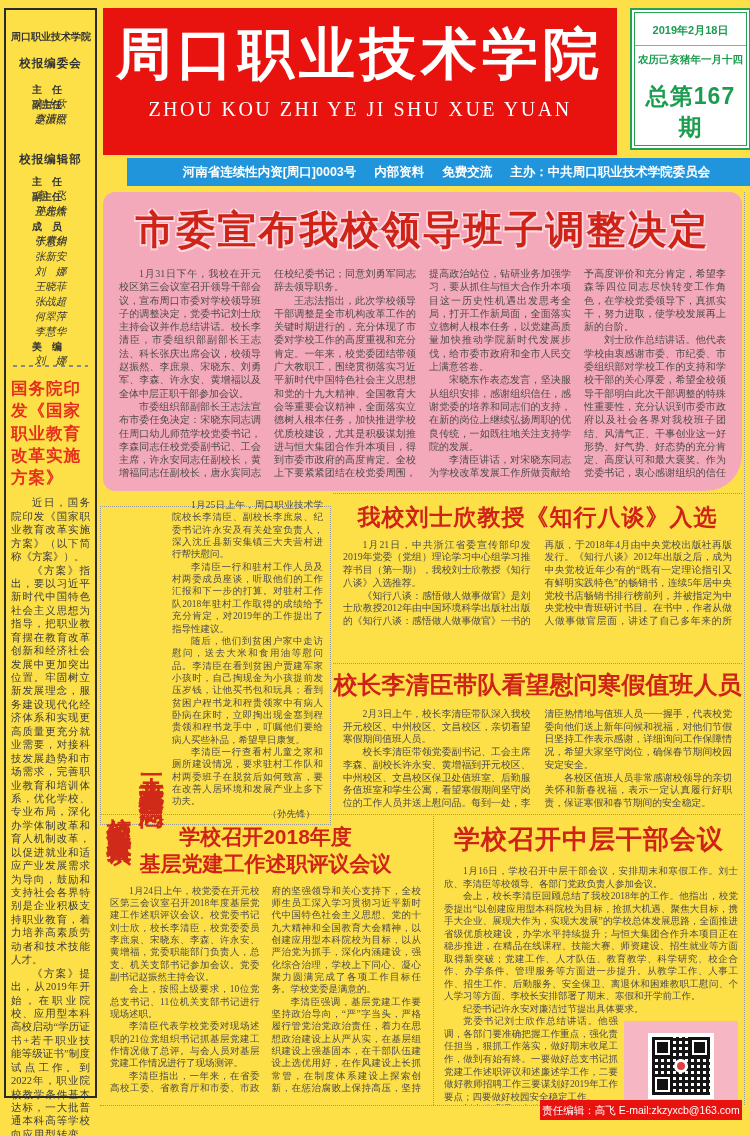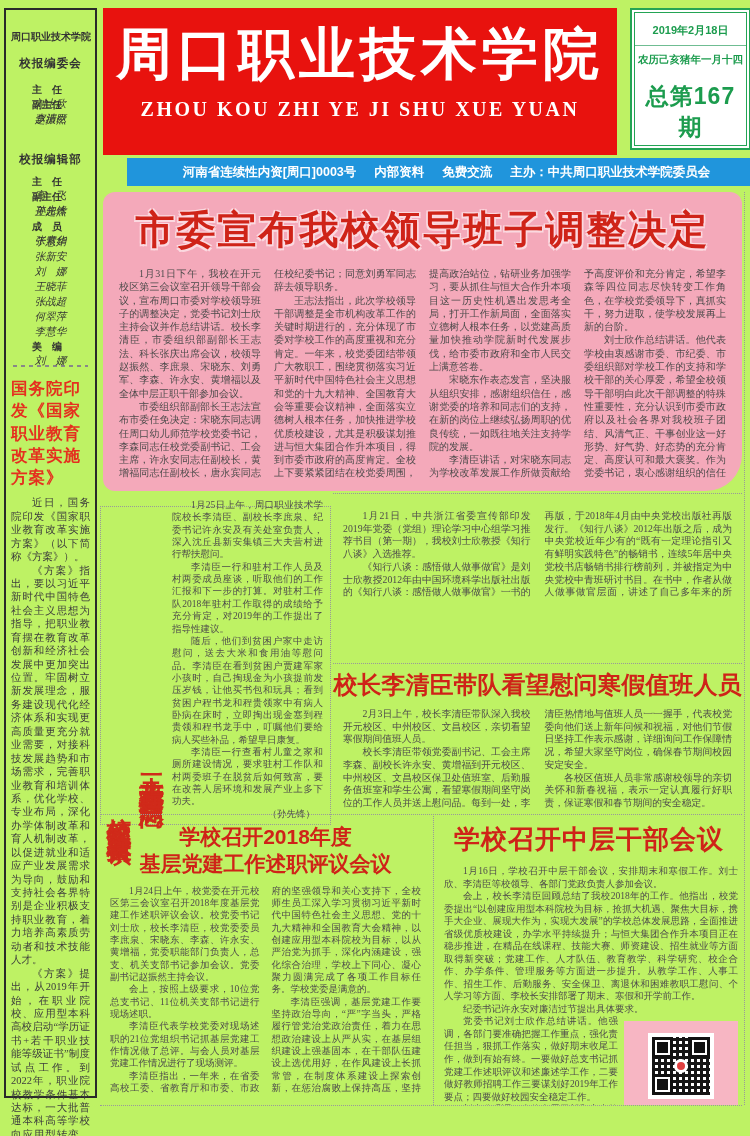--- a/index.html
+++ b/index.html
@@ -1,16 +1,16 @@
 <!DOCTYPE html>
 <html><head>
 <meta charset="utf-8">
 <style>
   html,body{margin:0;padding:0;background:#fff;}
-  #page{position:relative;width:750px;height:1136px;background:#bef264;overflow:hidden;
+  #page{position:relative;width:750px;height:1136px;background:#fde047;overflow:hidden;
         font-family:"Liberation Sans",sans-serif;color:#333;}
   [data-name]{box-sizing:border-box;}
 
   
   #leftbox{position:absolute;left:4px;top:8px;width:93px;height:1090px;border:2px solid #2a2a2a;
            padding:20px 5px 6px 5px;}
   .school{font-size:10px;font-weight:bold;text-align:center;white-space:nowrap;letter-spacing:0;}
   .board-title{font-size:11.5px;font-weight:bold;text-align:center;margin-top:12px;letter-spacing:1px;}
   .gap{height:12px;}
   .brow{display:flex;height:15px;align-items:center;flex-direction:column;}
@@ -20,21 +20,21 @@
   .side-headline{font-size:16.5px;font-weight:bold;color:#e5301f;line-height:1.35;margin-top:6px;letter-spacing:1px;}
   .side-body{margin-top:8px;font-size:10.5px;line-height:1.28;color:#3c3c3c;text-align:justify;
              font-family:"Liberation Serif",serif;}
   .side-body p{margin:0;text-indent:2em;}
 
   
   #banner{position:absolute;left:103px;top:8px;width:514px;height:147px;background:#e8120e;
           color:#fff;text-align:center;}
   .banner-title{font-family:"Liberation Serif",serif;font-weight:bold;font-size:56px;letter-spacing:5px;
                 padding-top:16px;line-height:1.1;}
-  .banner-pinyin{font-family:"Liberation Serif",serif;font-weight:bold;font-size:20px;letter-spacing:2.5px;
+  .banner-pinyin{font-family:"Liberation Serif",serif;font-weight:normal;font-size:20px;letter-spacing:2.5px;
                  margin-top:12px;}
   #issuebox{position:absolute;left:621px;top:8px;width:121px;height:142px;border:2px solid #23a455;
             padding:2px;background:#fff;margin-left:9px;}
   .issue-inner{border:1px solid #23a455;height:100%;color:#1c9c4e;text-align:center;padding-top:10px;}
   .issue-date{font-size:11px;font-weight:bold;}
   .issue-hr{border-top:1px solid #6fbd92;margin:7px 0 7px 0;}
   .issue-lunar{font-size:10.5px;font-weight:bold;}
   .issue-no{font-size:23px;font-weight:bold;margin-top:14px;letter-spacing:1px;}
   .issue-freq{font-size:11px;font-weight:bold;margin-top:16px;letter-spacing:2px;}
 
@@ -230,20 +230,21 @@
       <p data-name="paragraph">1月25日上午，周口职业技术学院校长李清臣、副校长李庶泉、纪委书记许永安及有关处室负责人，深入沈丘县新安集镇三大夫营村进行帮扶慰问。</p>
       <p data-name="paragraph">李清臣一行和驻村工作人员及村两委成员座谈，听取他们的工作汇报和下一步的打算。对驻村工作队2018年驻村工作取得的成绩给予充分肯定，对2019年的工作提出了指导性建议。</p>
       <p data-name="paragraph">随后，他们到贫困户家中走访慰问，送去大米和食用油等慰问品。李清臣在看到贫困户贾建军家小孩时，自己掏现金为小孩提前发压岁钱，让他买书包和玩具；看到贫困户程书龙和程贵领家中有病人卧病在床时，立即掏出现金塞到程贵领和程书龙手中，叮嘱他们要给病人买些补品，希望早日康复。</p>
       <p data-name="paragraph">李清臣一行查看村儿童之家和厕所建设情况，要求驻村工作队和村两委班子在脱贫后如何致富，要在改善人居环境和发展产业上多下功夫。</p>
       <p class="sig" data-name="signature">（孙先锋）</p>
     </div>
   </div>
 
   <div id="book" data-name="book-article">
     <div class="headline book-title" data-name="book-headline">
+      <div>我校刘士欣教授《知行八谈》入选</div>
     </div>
     <div class="book-body art" data-name="book-body">
       <p data-name="paragraph">1月21日，中共浙江省委宣传部印发2019年党委（党组）理论学习中心组学习推荐书目（第一期），我校刘士欣教授《知行八谈》入选推荐。</p>
       <p data-name="paragraph">《知行八谈：感悟做人做事做官》是刘士欣教授2012年由中国环境科学出版社出版的《知行八谈：感悟做人做事做官》一书的再版，于2018年4月由中央党校出版社再版发行。《知行八谈》2012年出版之后，成为中央党校近年少有的“既有一定理论指引又有鲜明实践特色”的畅销书，连续5年居中央党校书店畅销书排行榜前列，并被指定为中央党校中青班研讨书目。在书中，作者从做人做事做官层面，讲述了自己多年来的所见、所闻、所思、所想、所感、所悟，揭示了为人者的处世之道、为官者的从政之学、为学者的成功之要、为商者的经营之妙。</p>
 
     </div>
   </div>
 
   <div id="duty" data-name="duty-article">
     <div class="headline duty-title" data-name="duty-headline">校长李清臣带队看望慰问寒假值班人员</div>
@@ -293,14 +294,15 @@
     </div>
   </div>
 
   <div class="hdot" style="left:333px;top:493px;width:409px;" data-name="divider"></div>
   <div class="hdot" style="left:333px;top:663px;width:409px;" data-name="divider"></div>
   <div class="hdot" style="left:100px;top:814px;width:642px;" data-name="divider"></div>
   <div class="hdot" style="left:100px;top:1105px;width:642px;" data-name="divider"></div>
   <div class="vdot" style="left:433px;top:816px;height:289px;" data-name="divider"></div>
   <div class="vdot" style="left:744px;top:192px;height:913px;" data-name="divider"></div>
 
+  <div id="editorbar" data-name="editor-bar">责任编辑：高飞  E-mail:zkzyxcb@163.com</div>
 
 </div>
 
 </body></html>

